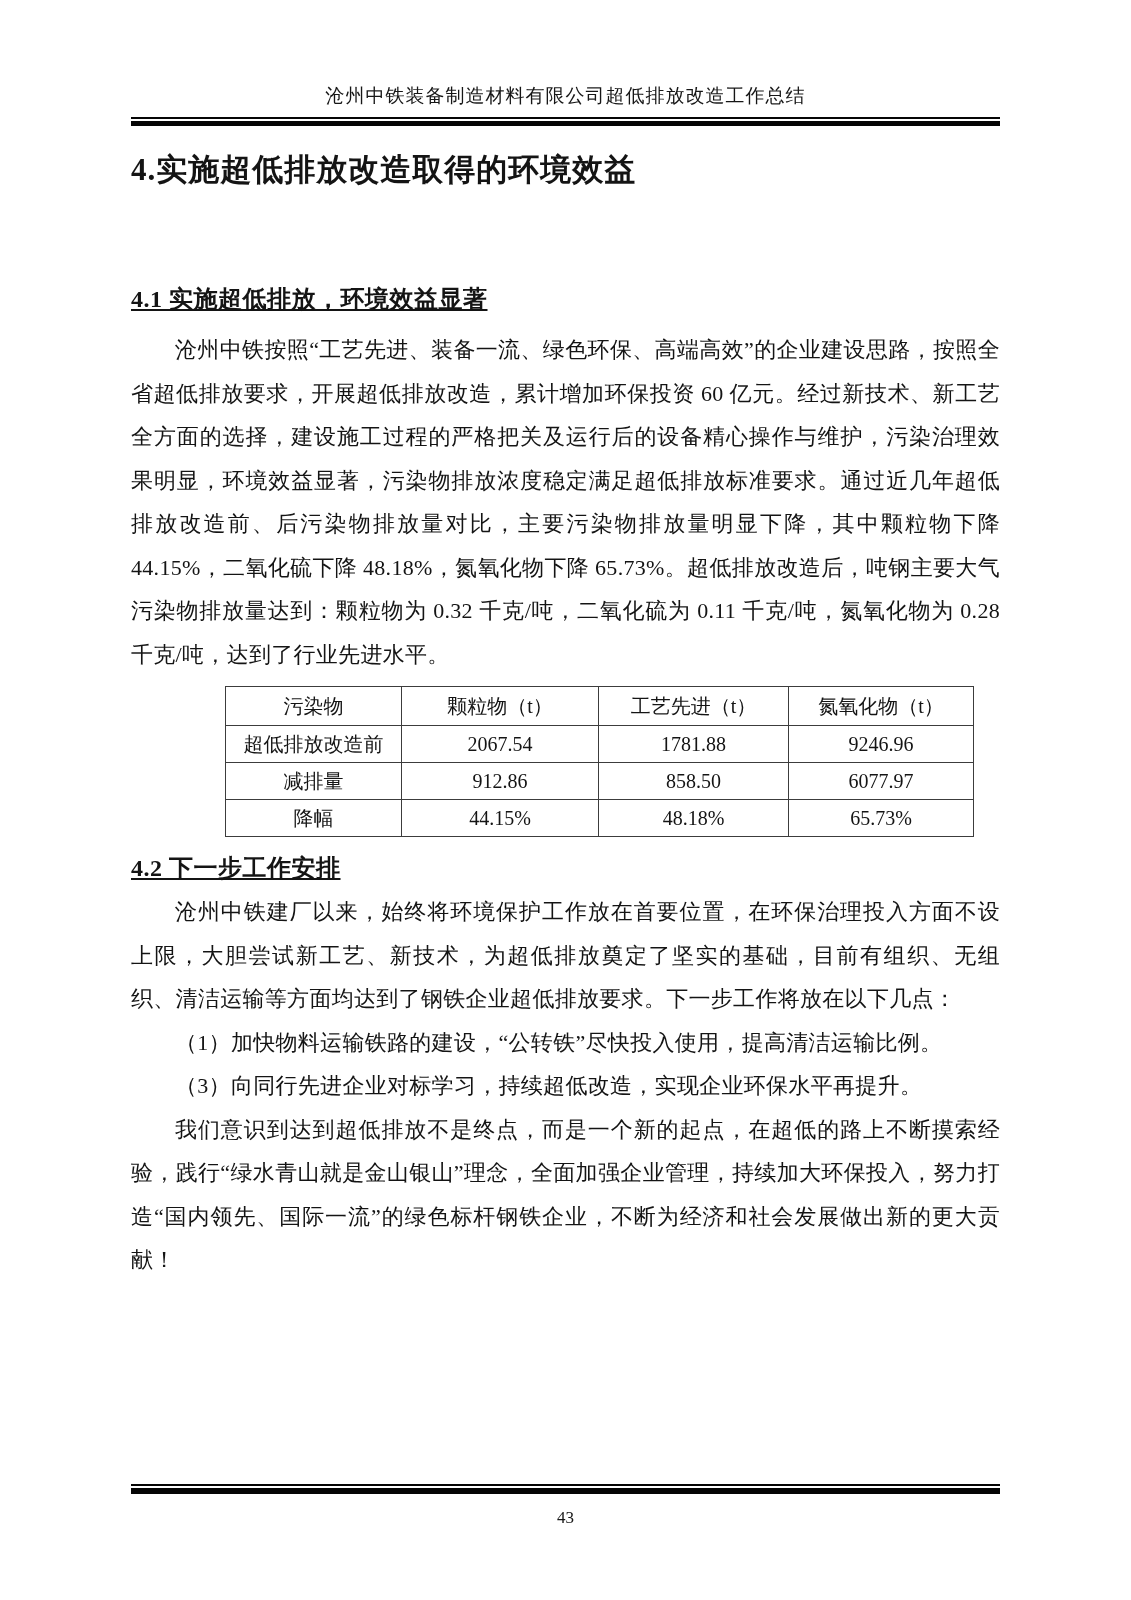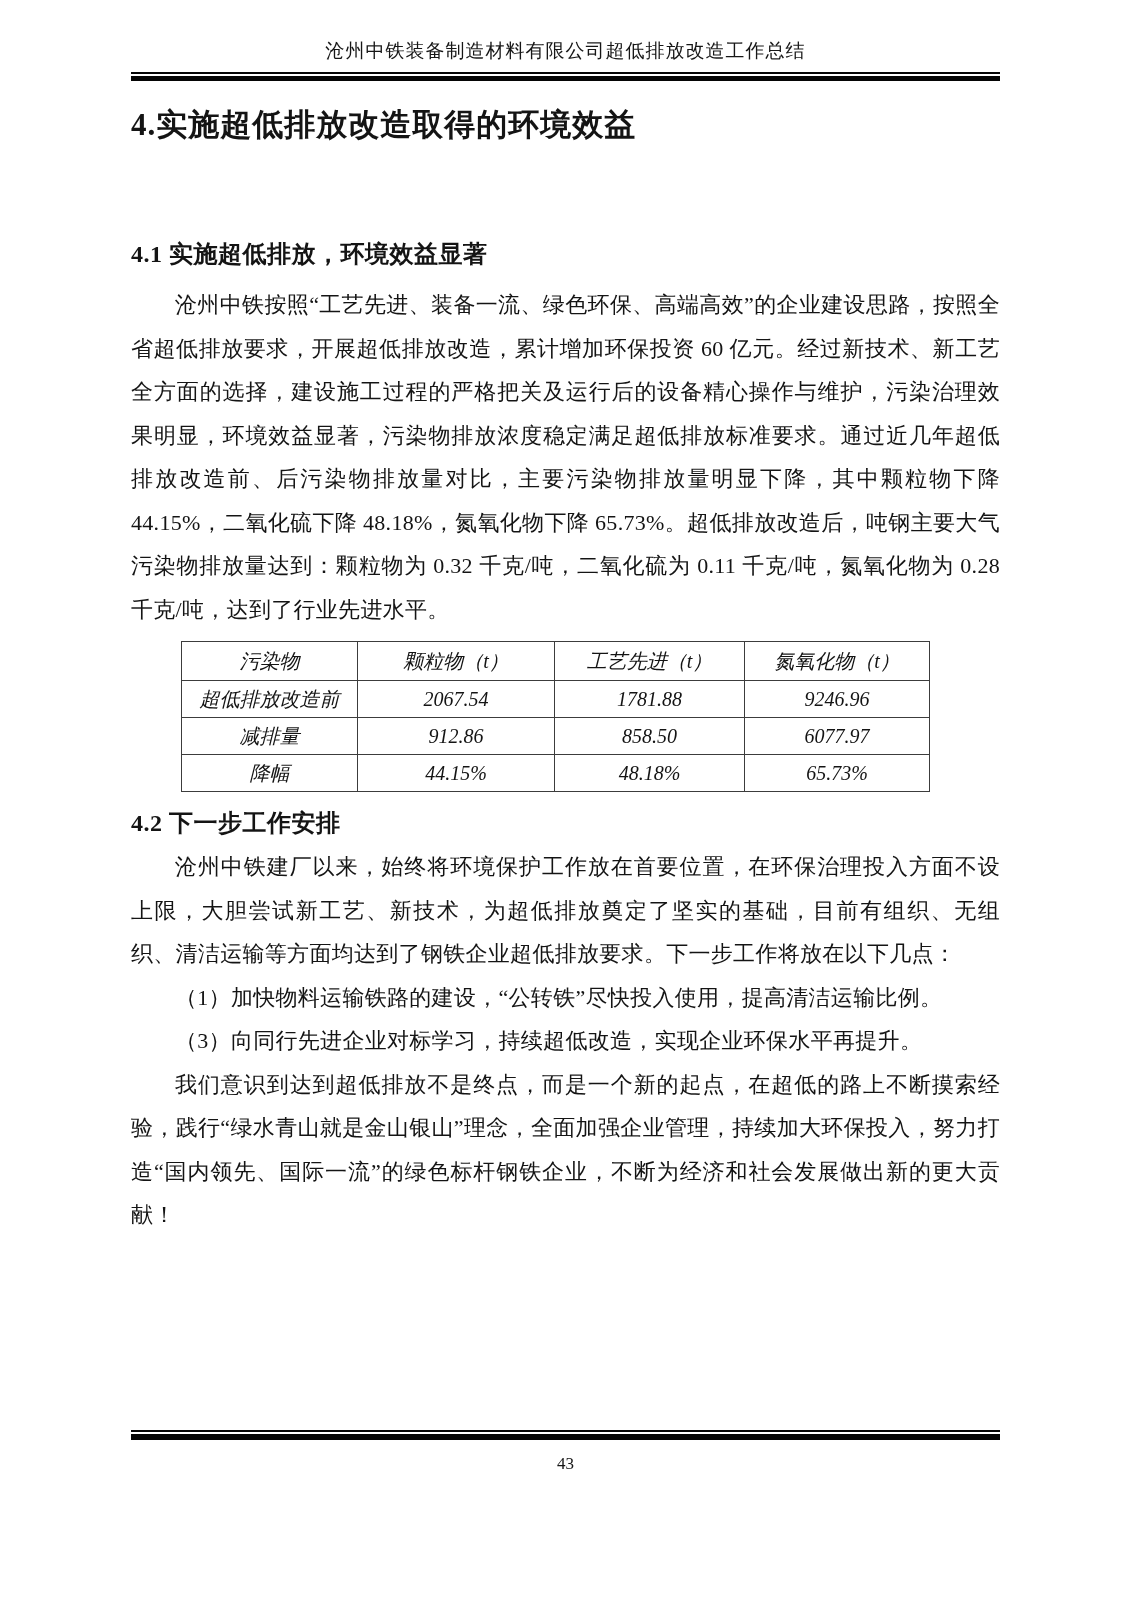--- a/index.html
+++ b/index.html
@@ -11,21 +11,21 @@
     margin: 0 auto;
     background: #ffffff;
     font-family: "Liberation Serif", "DejaVu Serif", serif;
     color: #141414;
     overflow: hidden;
   }
   .content { margin: 0 131px; width: 869px; }
 
   
   .header-title {
-    padding-top: 40px;
+    padding-top: 85px;
     text-align: center;
     font-size: 19px;
     line-height: 22px;
     letter-spacing: 1px;
     color: #161616;
   }
   .rule { margin-top: 10px; }
   .rule .thin  { height: 2px; background: #050505; margin-bottom: 2px; }
   .rule .thick { height: 5px; background: #050505; }
 
@@ -37,20 +37,21 @@
     font-weight: bold;
     letter-spacing: 1px;
   }
 
   
   .sec-heading {
     font-size: 24px;
     line-height: 32px;
     font-weight: bold;
     letter-spacing: 0.5px;
+    text-decoration: underline;
   }
   .sec-41 { margin-top: 90px; }
   .sec-42 { margin-top: 15px; }
 
   
   .para {
     font-size: 22px;
     line-height: 43.5px;
     text-align: justify;
     text-justify: inter-ideograph;
@@ -69,21 +70,21 @@
 
   
   .table-caption {
     margin-top: 18px;
     text-align: center;
     font-size: 19px;
     line-height: 26px;
     font-weight: bold;
     letter-spacing: 0.5px;
   }
-  .table-wrap { margin-top: 10px; margin-left: 50px; font-style: italic; }
+  .table-wrap { margin-top: 10px; margin-left: 94px; }
   table.emissions {
     border-collapse: collapse;
     table-layout: fixed;
     width: 748px;
     font-size: 20px;
     color: #141414;
   }
   table.emissions th, table.emissions td {
     border: 1.5px solid #3c3c3c;
     text-align: center;
@@ -96,21 +97,21 @@
   .col-label { width: 176px; }
   .col-pm    { width: 197px; }
   .col-so2   { width: 190px; }
   .col-nox   { width: 185px; }
 
   
   .footer {
     position: absolute;
     left: 131px;
     width: 869px;
-    top: 1430px;
+    top: 1484px;
   }
   .footer .thin  { height: 2px; background: #050505; margin-bottom: 2px; }
   .footer .thick { height: 6px; background: #050505; }
   .page-number {
     margin-top: 14px;
     text-align: center;
     font-size: 17px;
     color: #161616;
   }
 </style>

